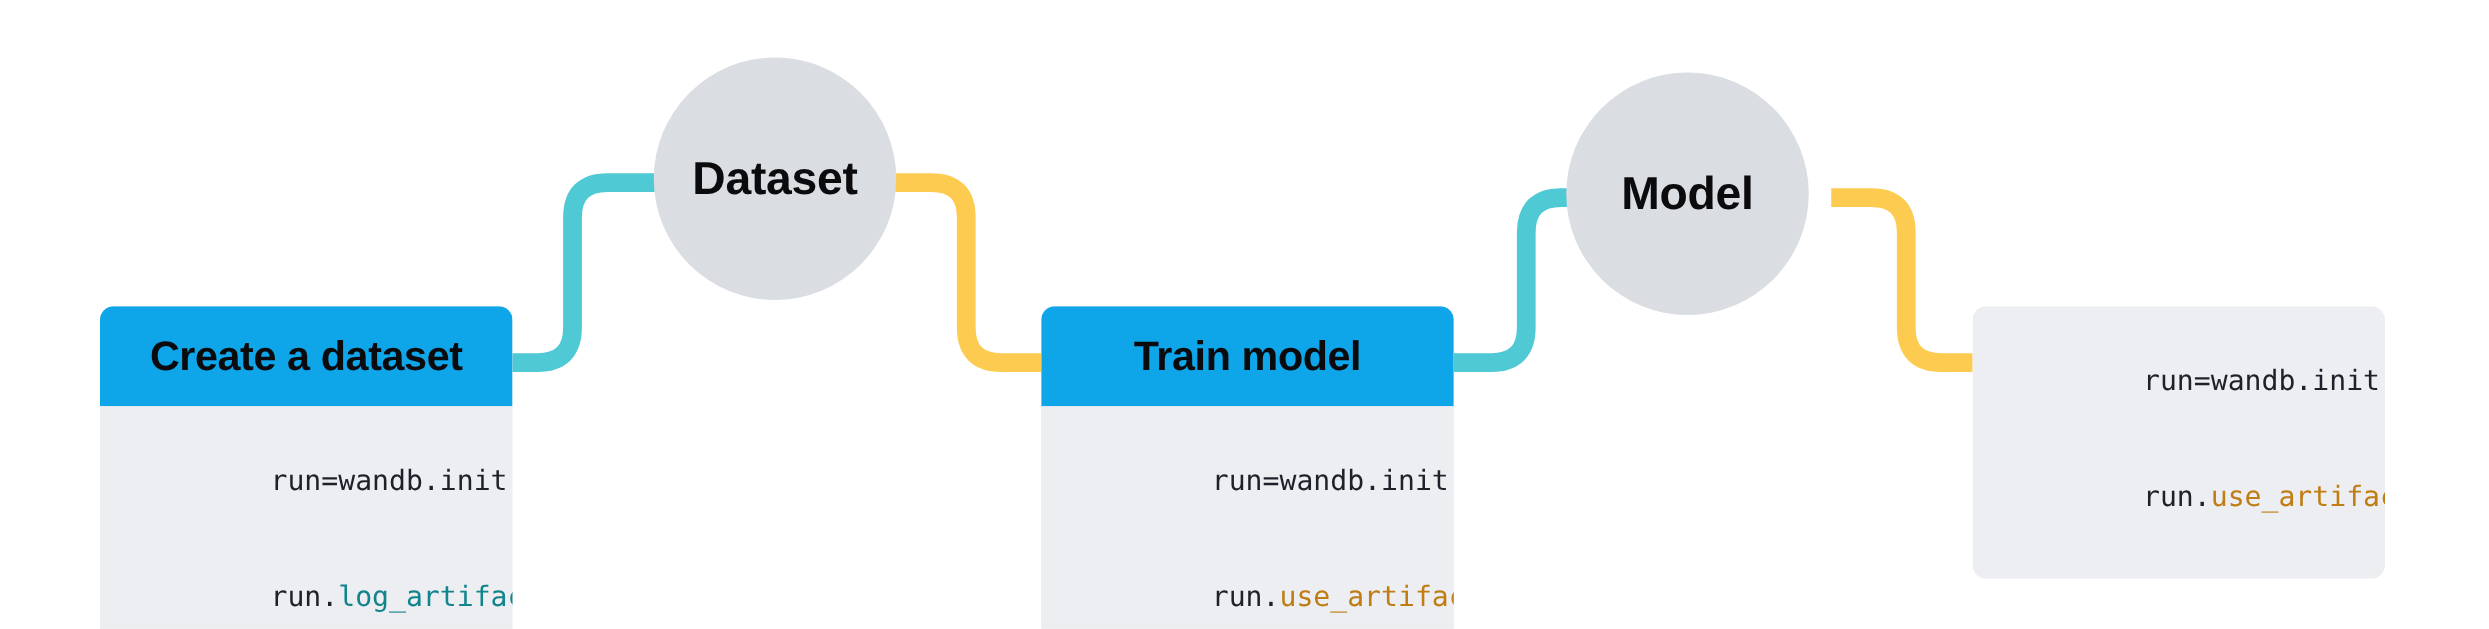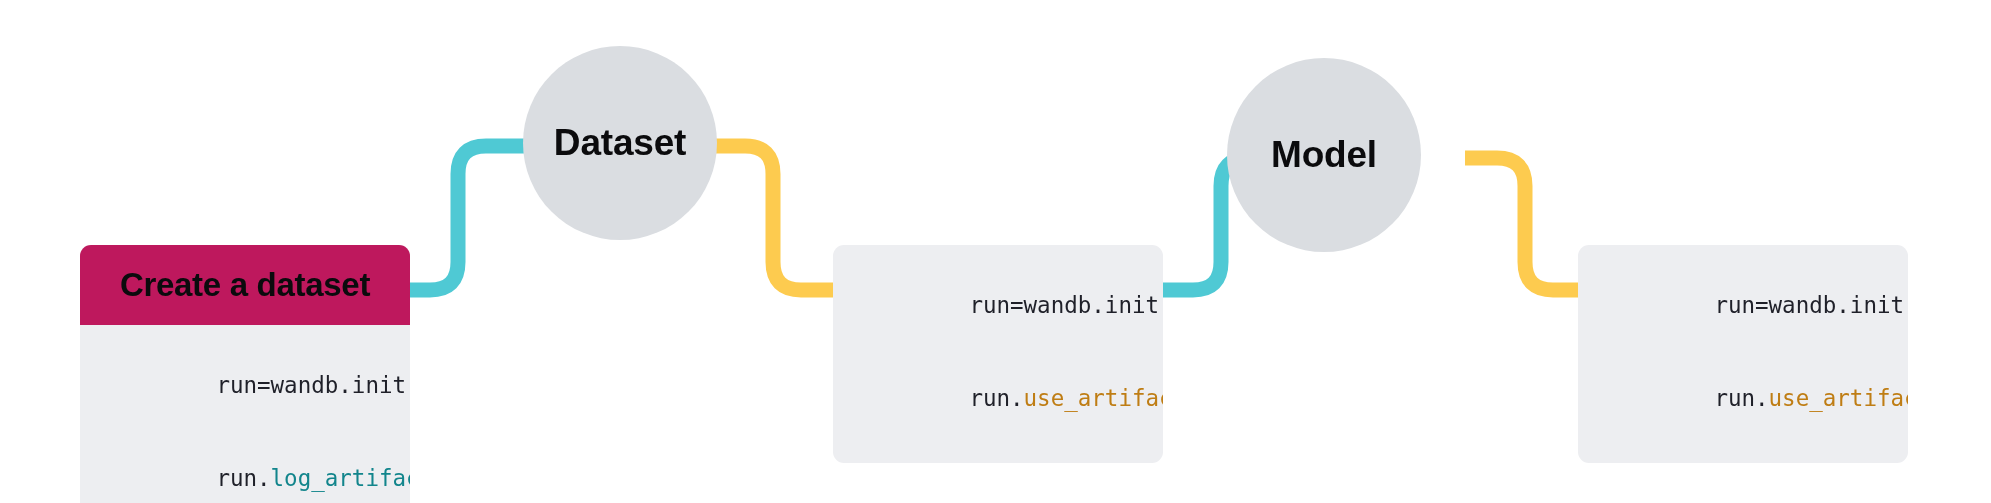--- a/index.html
+++ b/index.html
@@ -44,21 +44,21 @@
 
   
   .step-card {
     position: absolute;
     width: 330px;
     border-radius: 11px;
     overflow: hidden;
     background: #edeef1;
   }
   .step-card-header {
-    background: #be185d;
+    background: #0ea5e9;
     height: 80px;
     display: flex;
     align-items: center;
     justify-content: center;
   }
   .step-card-title {
     font-size: 33px;
     font-weight: 700;
     color: #0b0b0d;
     letter-spacing: -0.3px;
@@ -91,39 +91,42 @@
       <path fill="none" stroke="#fdcb4f" stroke-width="15" stroke-linecap="butt" d="M 713 146 L 745 146 Q 773 146 773 174 L 773 262 Q 773 290 801 290 L 833 290"></path>
       <path fill="none" stroke="#4fc9d4" stroke-width="15" stroke-linecap="butt" d="M 1163 290 L 1193 290 Q 1221 290 1221 262 L 1221 186 Q 1221 158 1249 158 L 1280 158"></path>
       <path fill="none" stroke="#fdcb4f" stroke-width="15" stroke-linecap="butt" d="M 1465 158 L 1497 158 Q 1525 158 1525 186 L 1525 262 Q 1525 290 1553 290 L 1578 290"></path>
     </g>
   </svg>
 
   <div class="artifact-node" style="left:523px; top:46px; width:194px; height:194px;">
     <span class="artifact-label">Dataset</span>
   </div>
 
-  <div class="artifact-node" style="left:1227px; top:58px; width:194px; height:194px;">
+  <div class="artifact-node" style="left:1253px; top:58px; width:194px; height:194px;">
     <span class="artifact-label">Model</span>
   </div>
 
   <div class="step-card" style="left:80px; top:245px;">
     <div class="step-card-header">
       <span class="step-card-title">Create a dataset</span>
     </div>
     <div class="step-card-body">
       <div class="code-line">
         <span class="tok-plain">run=wandb.init()</span>
       </div>
       <div class="code-line">
         <span class="tok-plain">run.</span><span class="tok-teal">log_artifact()</span>
       </div>
     </div>
   </div>
 
   <div class="step-card" style="left:833px; top:245px;">
+    <div class="step-card-header">
+      <span class="step-card-title">Train model</span>
+    </div>
     <div class="step-card-body">
       <div class="code-line">
         <span class="tok-plain">run=wandb.init()</span>
       </div>
       <div class="code-line">
         <span class="tok-plain">run.</span><span class="tok-amber">use_artifact()</span>
       </div>
 
     </div>
   </div>

